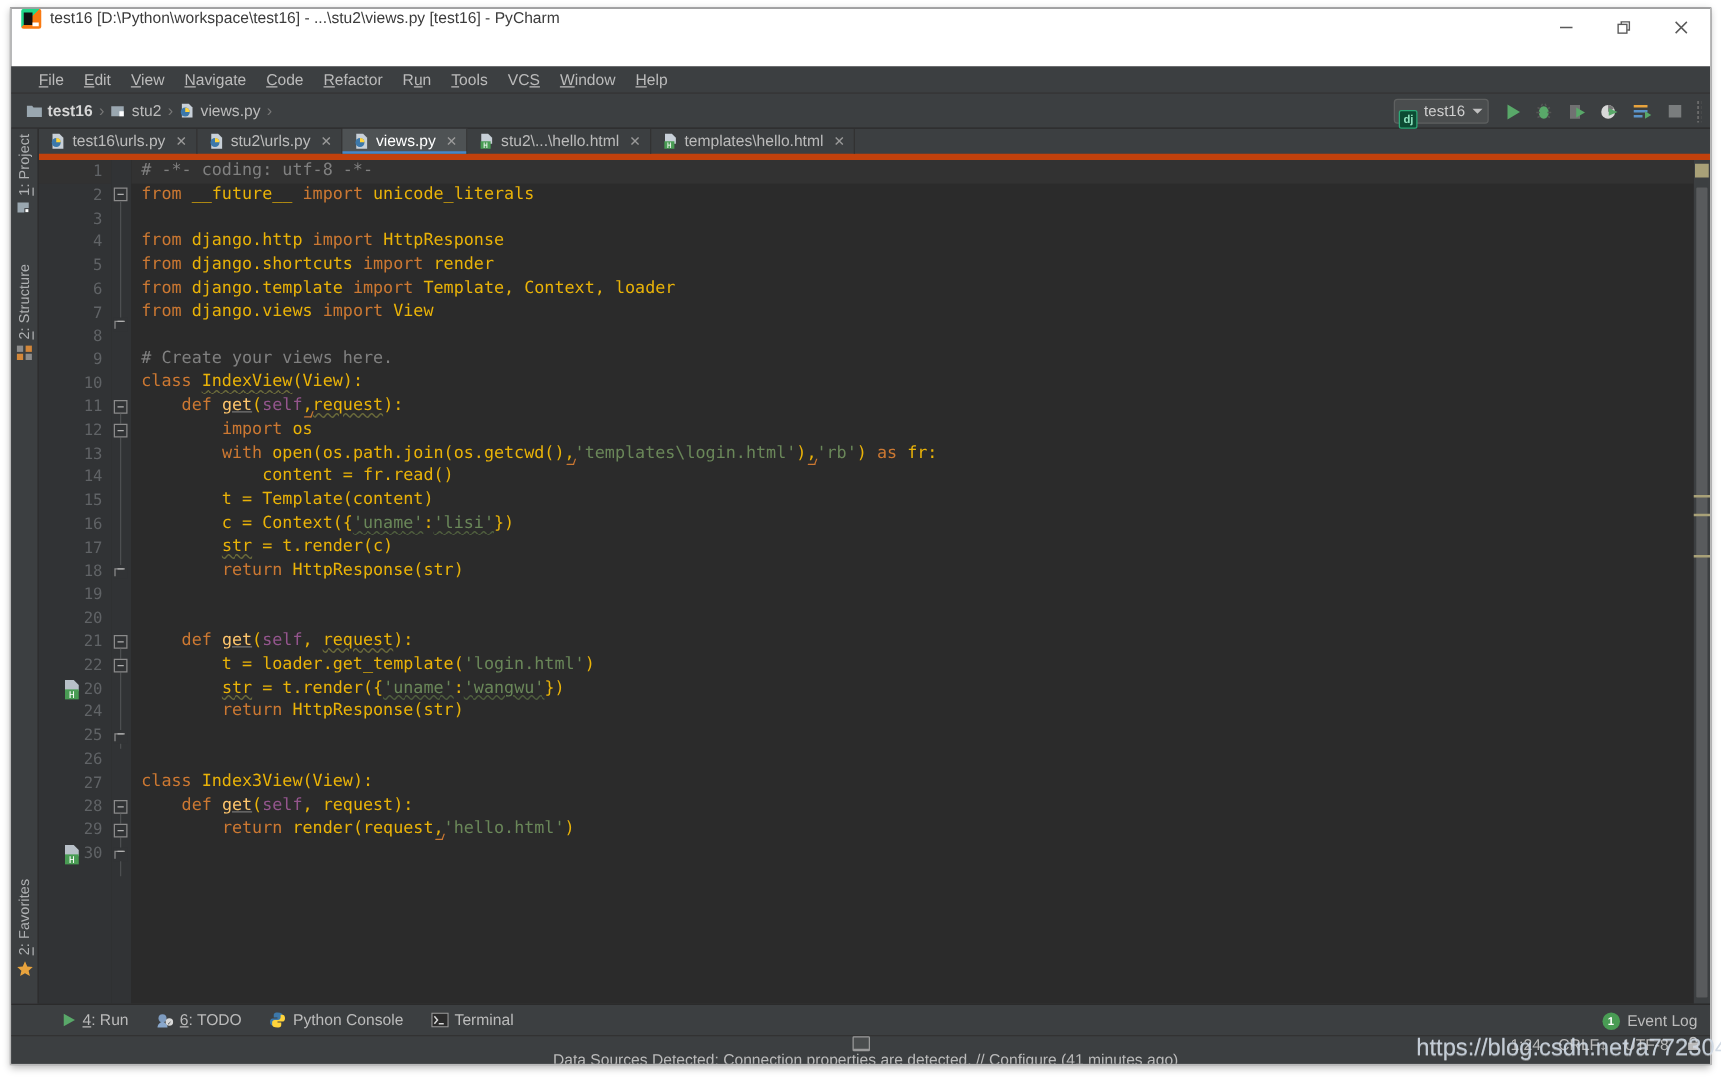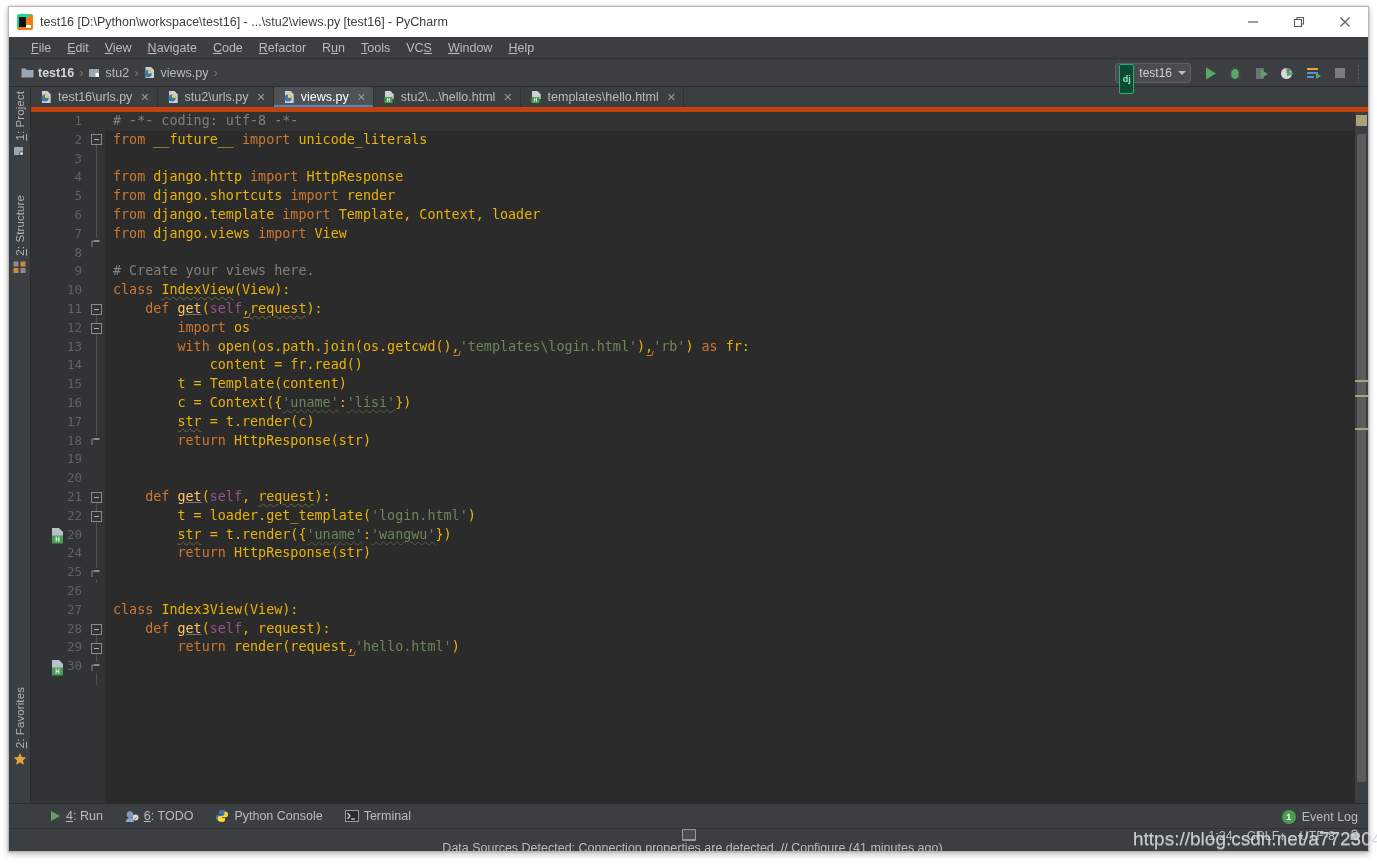--- a/index.html
+++ b/index.html
@@ -22,23 +22,23 @@
     width: 1361px; height: 846px;
     background: #3c3f41;
     border: 1px solid #b9b9b9;
     box-shadow: 0 2px 6px rgba(0,0,0,0.28), 0 0 1px rgba(0,0,0,0.3);
     display: flex; flex-direction: column;
     overflow: hidden;
   }
 
   
   .titlebar {
-    height: 30px; min-height: 30px;
+    height: 46px; min-height: 30px;
     background: #ffffff;
-    display: flex; align-items: center;
+    display: flex; align-items: flex-start;
     position: relative;
   }
   .title-ico {
     width: 16px; height: 16px; margin-left: 8px; margin-right: 7px;
     background: linear-gradient(135deg,#21d789 0%,#21d789 45%,#f97a12 46%,#f97a12 100%);
     border-radius: 2px;
     position: relative; flex: none;
   }
   .title-ico::after {
     content: ""; position: absolute; left: 2px; top: 3px;
@@ -102,21 +102,21 @@
   }
   .runcfg {
     display: flex; align-items: center;
     height: 20px; padding: 0 4px 0 3px;
     border: 1px solid #5e6060; border-radius: 3px;
     background: #4a4d4e;
     font-size: 12px; color: #cfcfcf;
     margin-right: 5px;
   }
   .dj-badge {
-    width: 15px; height: 30px; margin-right: 5px;
+    width: 15px; height: 15px; margin-right: 5px;
     background: #0c4b33; border: 1px solid #2ba977; border-radius: 2px;
     color: #8fe3bf; font-size: 9px; font-weight: bold;
     display: flex; align-items: center; justify-content: center;
     font-family: "Liberation Sans", sans-serif;
     margin-top: 12px;
   }
   .caret-dn {
     width: 0; height: 0; margin-left: 6px;
     border-left: 4px solid transparent; border-right: 4px solid transparent;
     border-top: 4px solid #c0c0c0;

